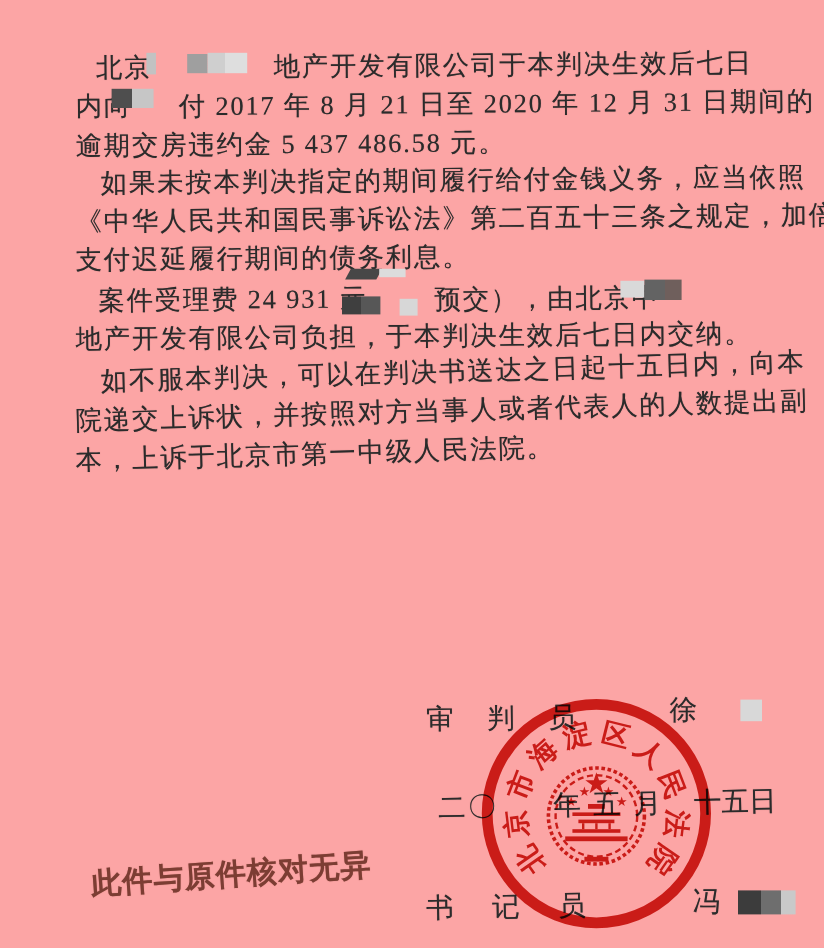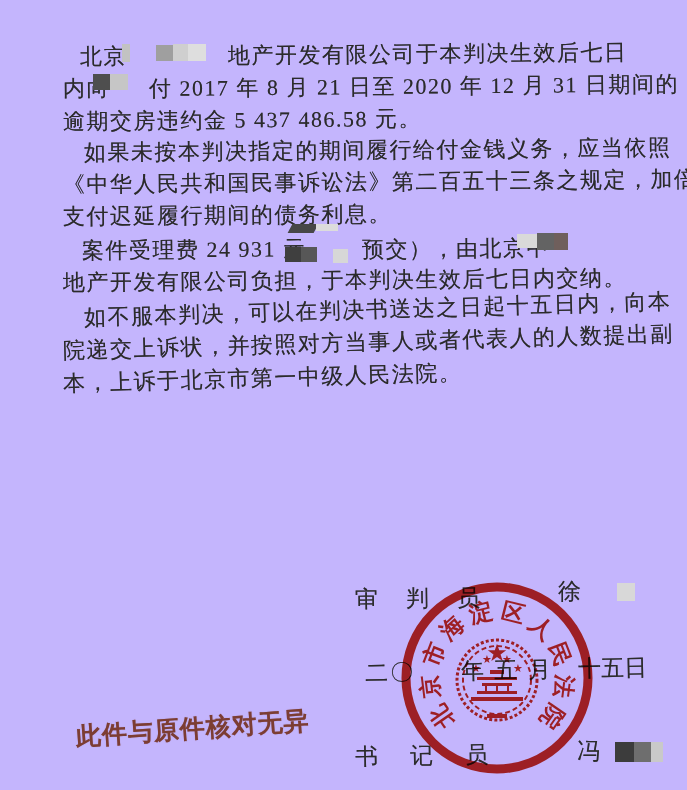--- a/index.html
+++ b/index.html
@@ -3,21 +3,21 @@
 <meta charset="utf-8">
 <style>
   html,body{margin:0;padding:0;}
   body{
     width:687px;height:790px;
     background:#ffffff;
     font-family:"Liberation Serif","DejaVu Serif",serif;
     overflow:hidden;
   }
   .page{
-    position:relative;width:687px;height:790px;background:#c4b5fd;
+    position:relative;width:687px;height:790px;background:#fca5a5;
   }
   
   .ln{
     position:absolute;white-space:nowrap;
     font-size:22px;color:#2b2b2b;
     letter-spacing:1.5px;
     text-shadow:0 0 .6px rgba(40,40,40,.55);
   }
   .tilt1{transform:rotate(-0.5deg);transform-origin:left center;}
   .tilt2{transform:rotate(-1.6deg);transform-origin:left center;}

